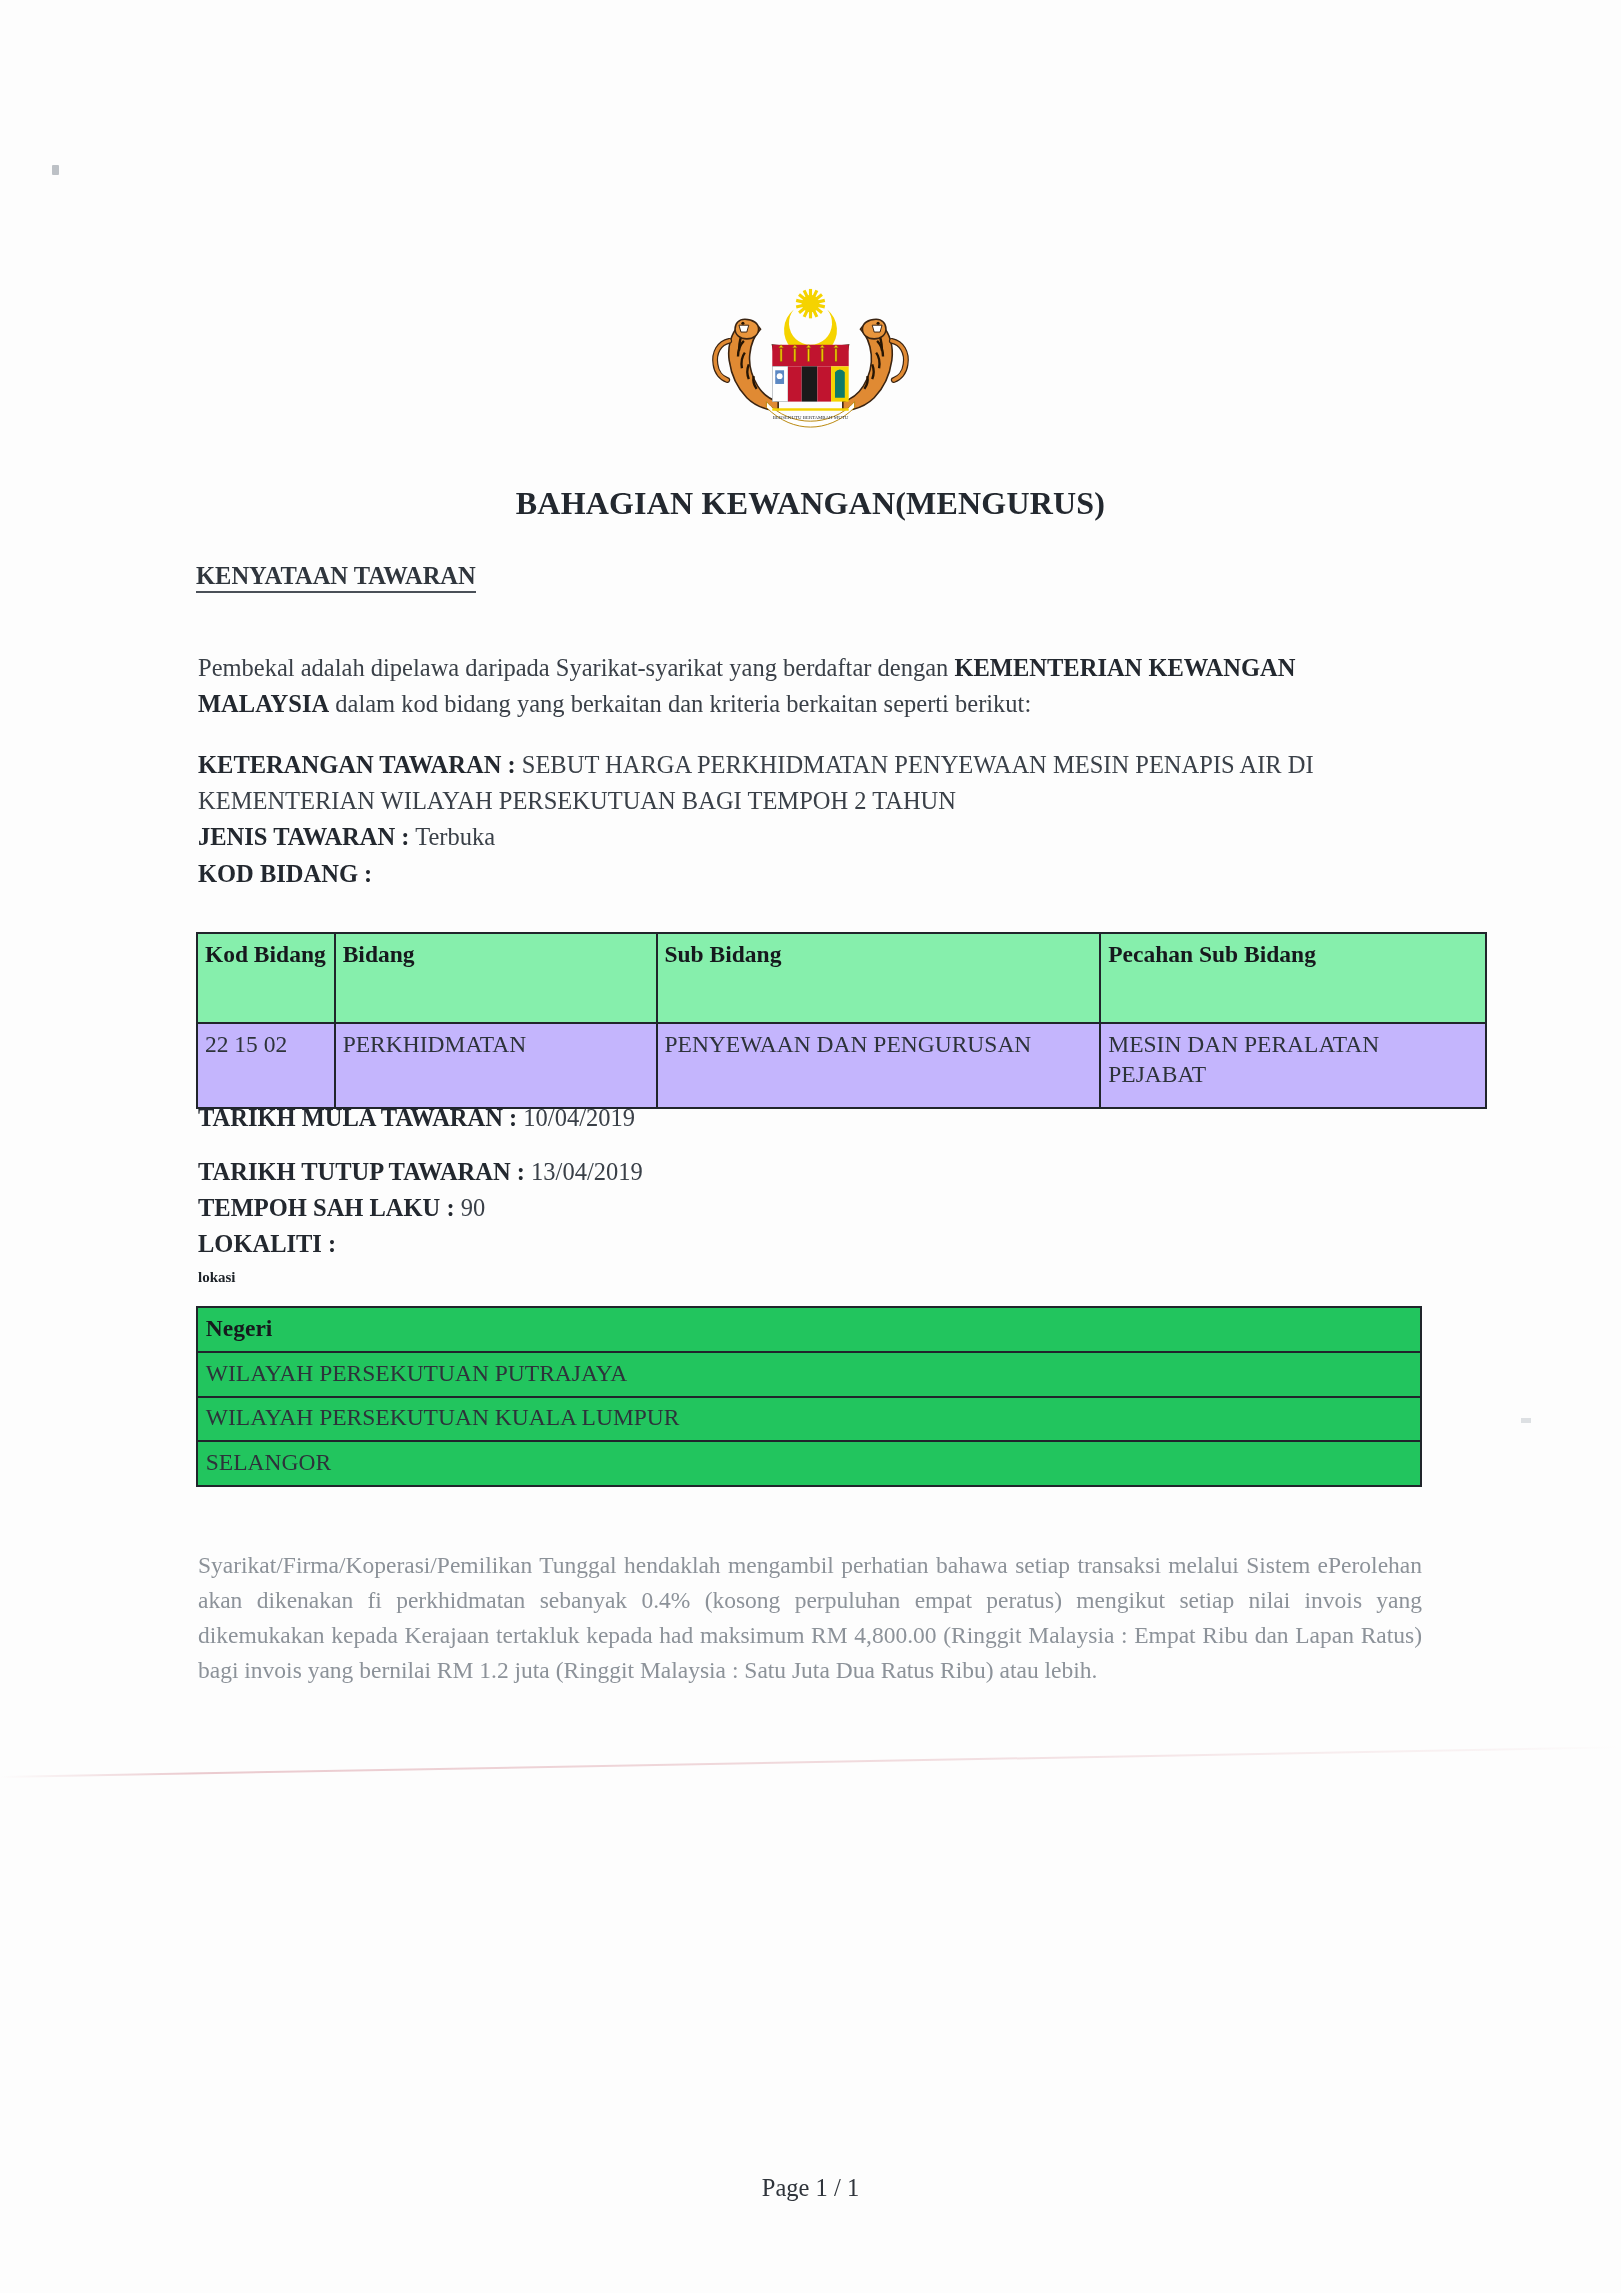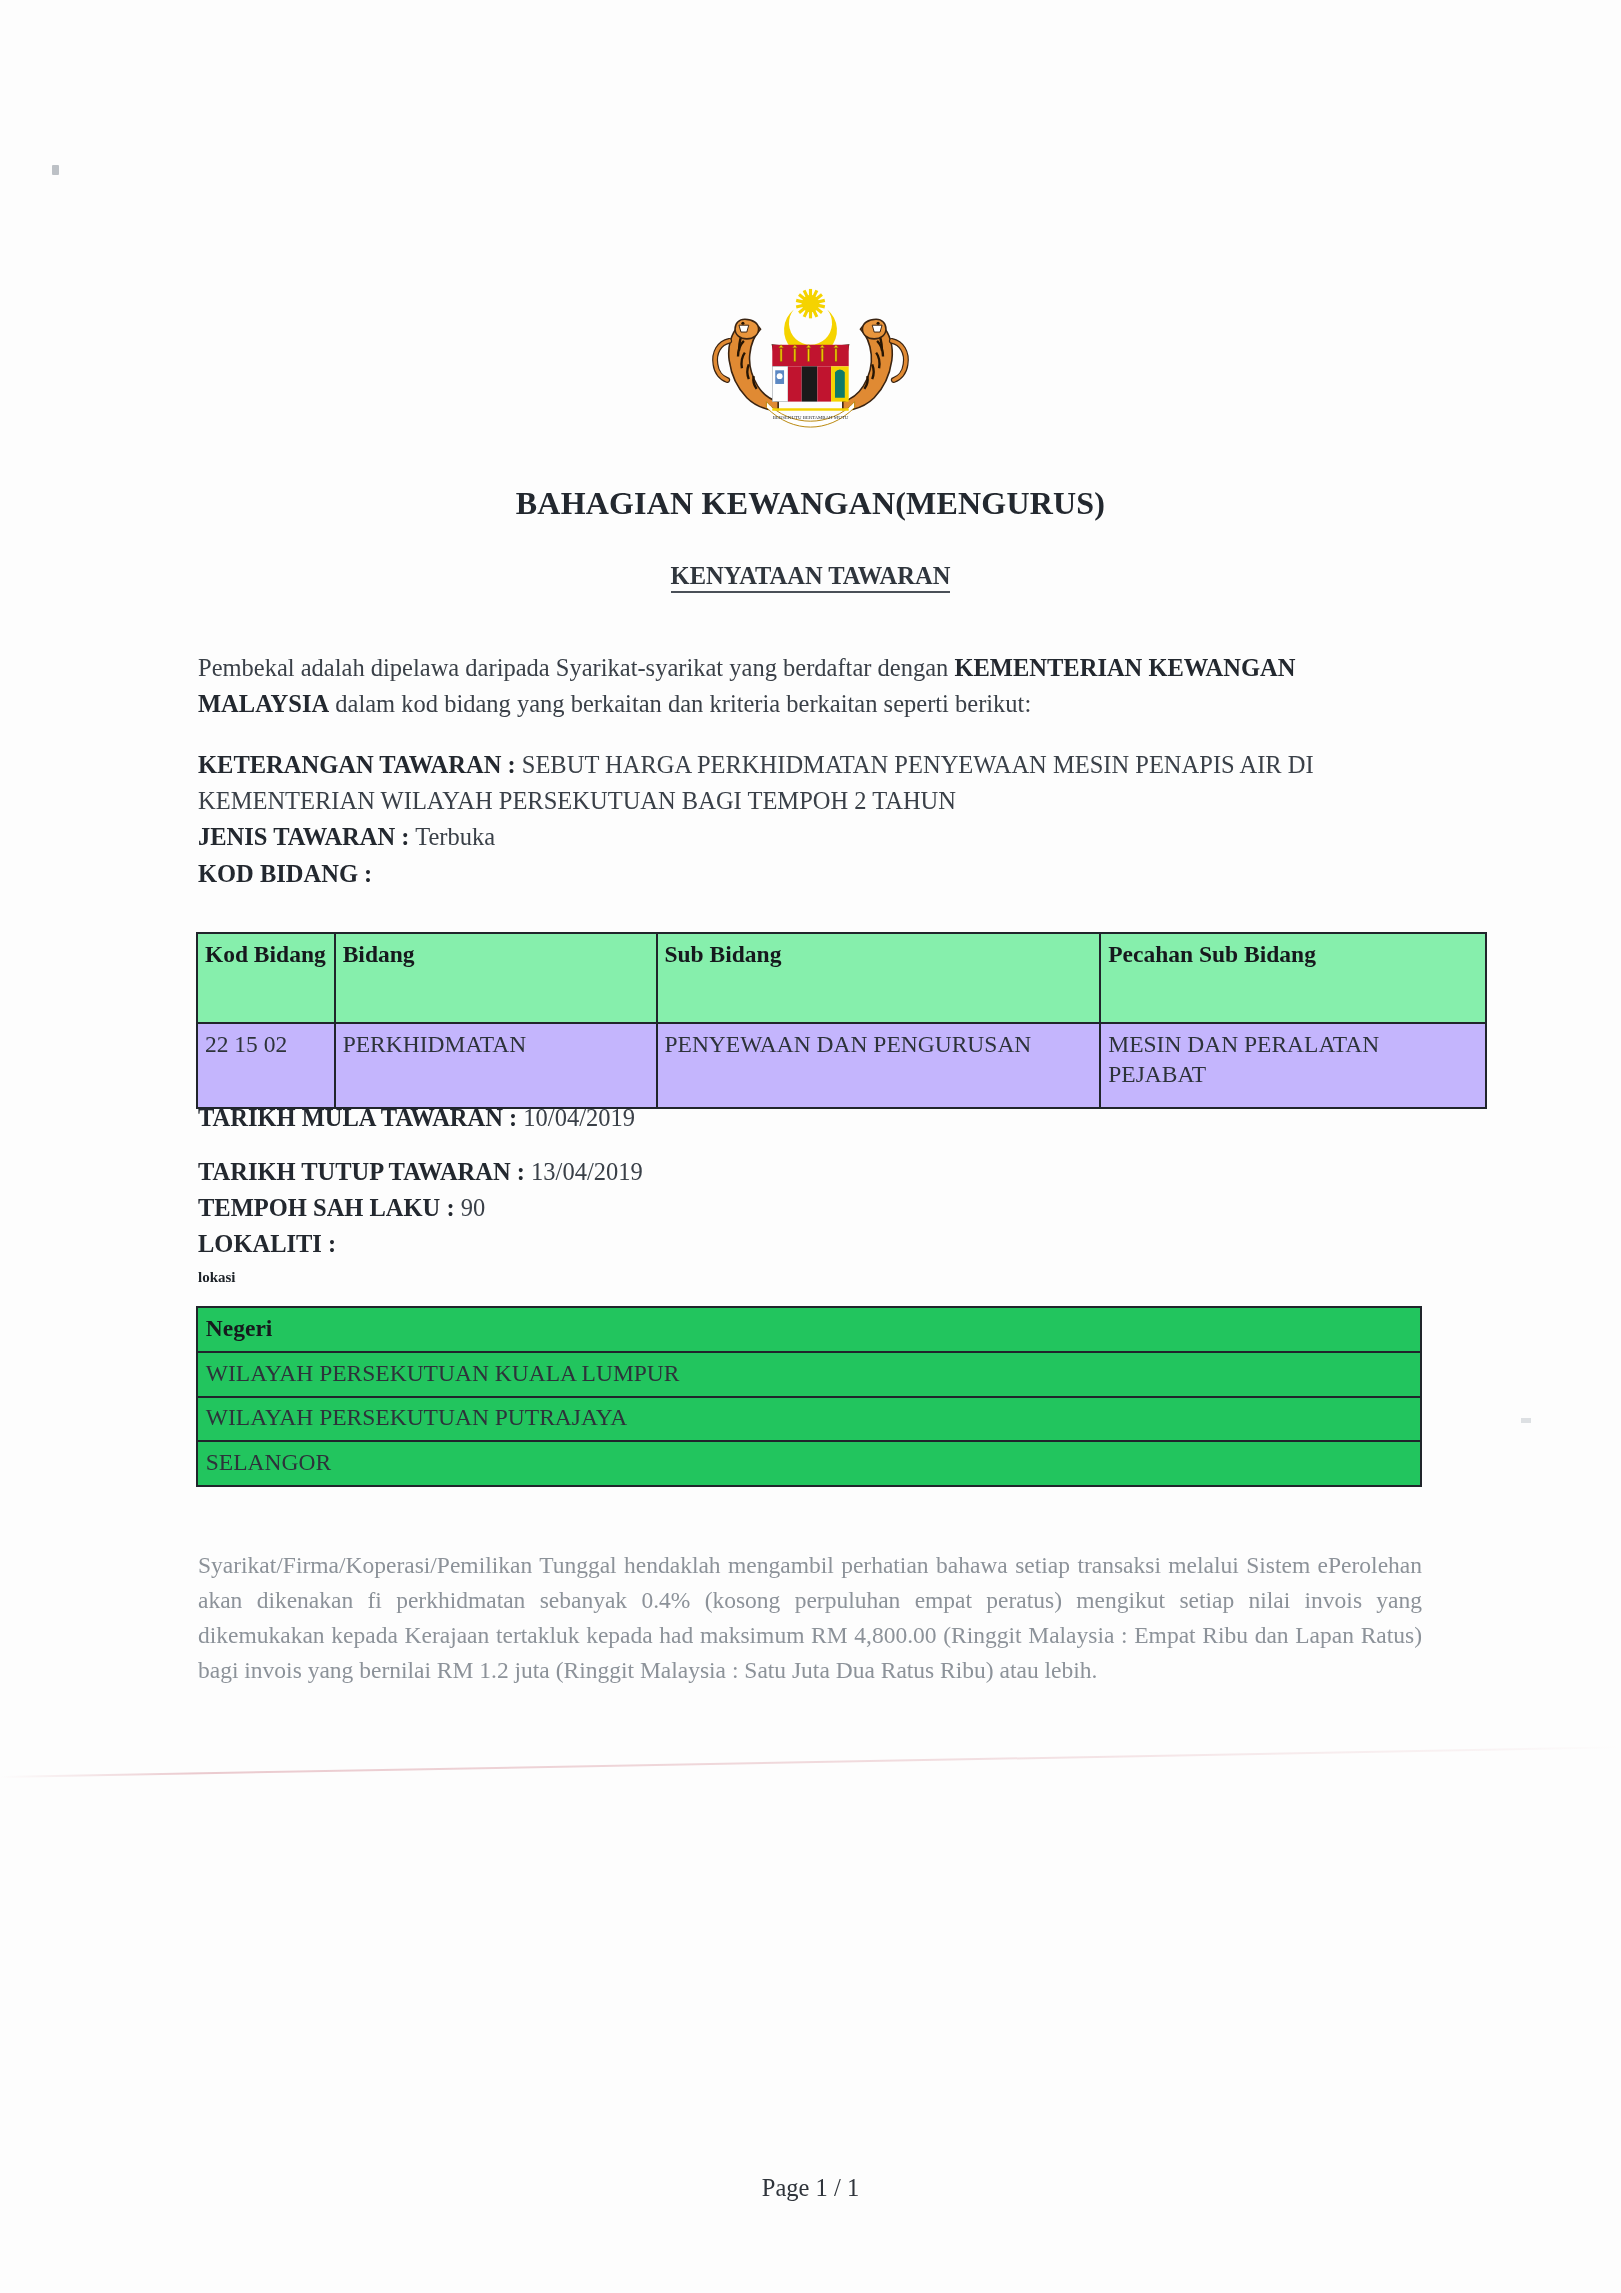--- a/index.html
+++ b/index.html
@@ -88,21 +88,20 @@
     font-weight: bold;
     font-size: 32px;
     letter-spacing: 0.2px;
     color: #23282f;
   }
   .section-title {
     position: absolute;
     left: 0;
     top: 562px;
     width: 1229px;
-    text-align: center;
     font-weight: bold;
     font-size: 24.5px;
     color: #30363d;
   }
   .section-title span {
     border-bottom: 2px solid #4a5058;
     padding-bottom: 2px;
   }
 
   
@@ -386,24 +385,24 @@
     <div class="lokasi-label">lokasi</div>
 
     <table class="lokasi-table">
       <thead>
         <tr>
           <th>Negeri</th>
         </tr>
       </thead>
       <tbody>
         <tr>
+          <td>WILAYAH PERSEKUTUAN PUTRAJAYA</td>
+        </tr>
+        <tr>
           <td>WILAYAH PERSEKUTUAN KUALA LUMPUR</td>
-        </tr>
-        <tr>
-          <td>WILAYAH PERSEKUTUAN PUTRAJAYA</td>
         </tr>
         <tr>
           <td>SELANGOR</td>
         </tr>
       </tbody>
     </table>
 
     <p class="note">Syarikat/Firma/Koperasi/Pemilikan Tunggal hendaklah mengambil perhatian bahawa setiap transaksi melalui Sistem ePerolehan akan dikenakan fi perkhidmatan sebanyak 0.4% (kosong perpuluhan empat peratus) mengikut setiap nilai invois yang dikemukakan kepada Kerajaan tertakluk kepada had maksimum RM 4,800.00 (Ringgit Malaysia : Empat Ribu dan Lapan Ratus) bagi invois yang bernilai RM 1.2 juta (Ringgit Malaysia : Satu Juta Dua Ratus Ribu) atau lebih.</p>
 
     <div class="page-footer">Page 1 / 1</div>

